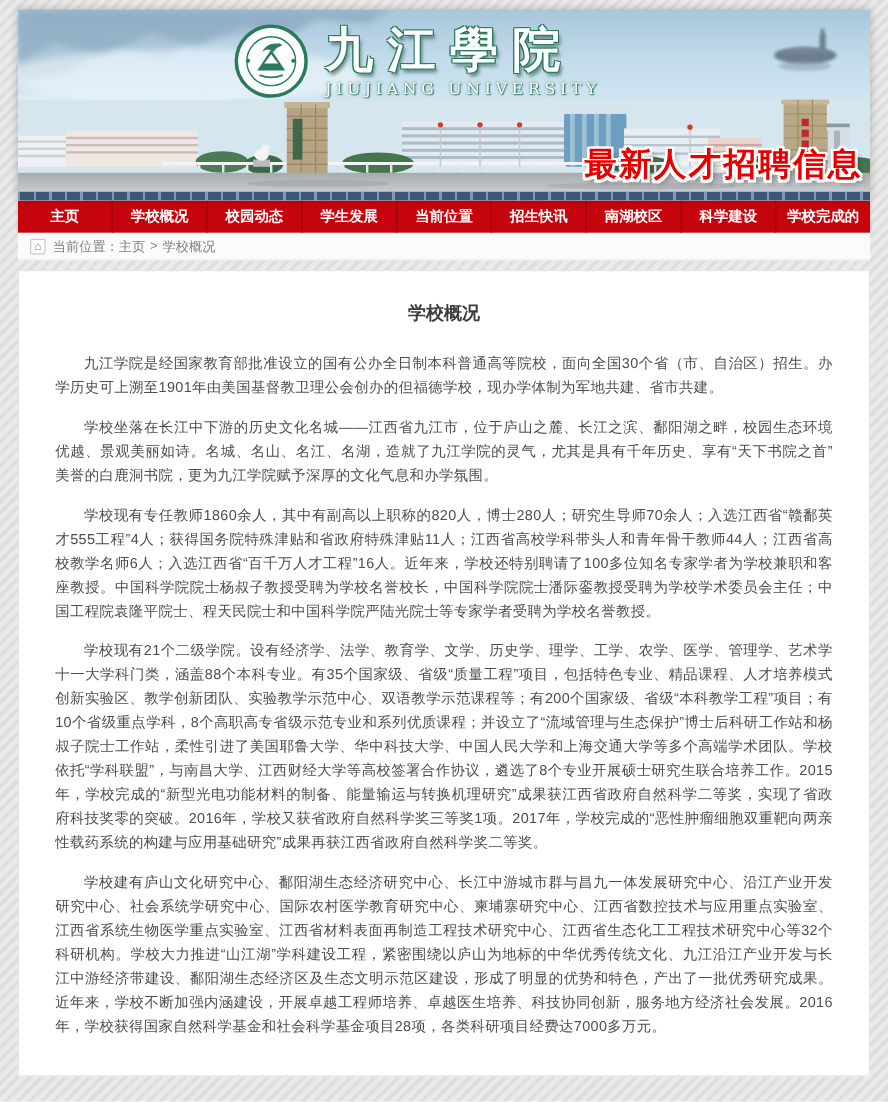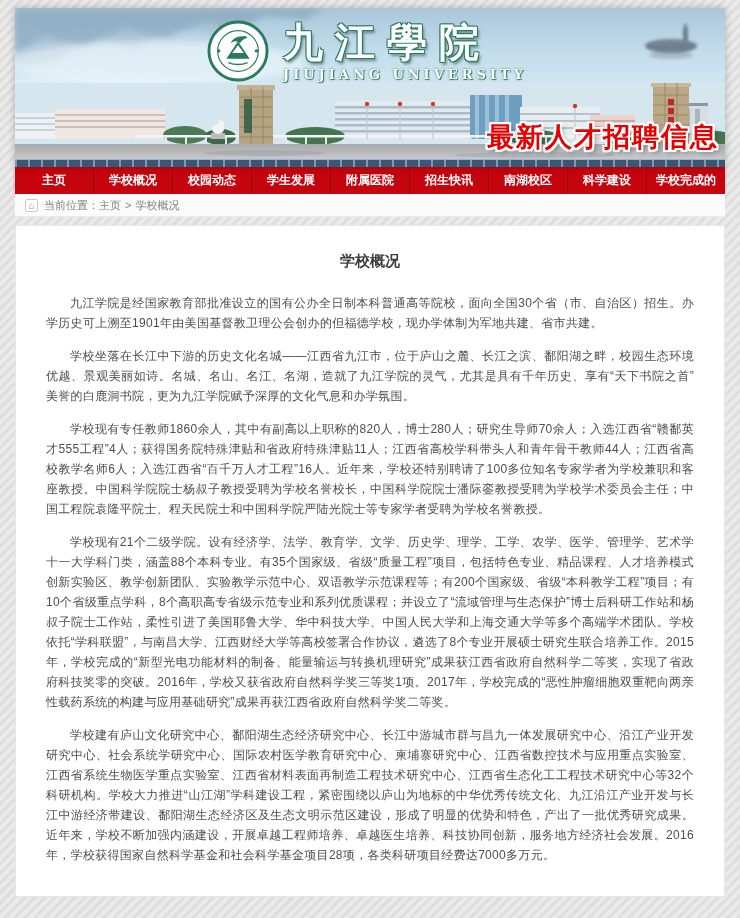--- a/index.html
+++ b/index.html
@@ -11,27 +11,27 @@
   }
   .page{ width:710px; margin:0 auto; }
 
   
   .banner{ position:relative; height:159px; overflow:hidden;
     background:linear-gradient(180deg,#a9c6da 0%,#c3ddec 28%,#d9edf6 62%,#cde4f1 100%);
     box-shadow:0 0 7px rgba(0,0,0,.25); }
   .banner svg{ display:block; }
   .sky-art{ position:absolute; top:0; left:0; }
   .campus-art{ position:absolute; left:0; bottom:8px; }
-  .logo-wrap{ position:absolute; top:12px; left:192px; display:flex; align-items:flex-start; }
+  .logo-wrap{ position:absolute; top:12px; left:180px; display:flex; align-items:flex-start; }
   .seal{ width:62px; height:62px; flex:0 0 auto; }
   .logo-text{ margin-left:14px; }
   .logo-cn{ font-family:"DejaVu Serif","Liberation Serif",serif; font-size:40px; font-weight:bold;
     color:#ffffff; letter-spacing:12px; line-height:44px; white-space:nowrap;
     text-shadow:1px 1px 0 #2a7a5e,-1px -1px 0 #2a7a5e,1px -1px 0 #2a7a5e,-1px 1px 0 #2a7a5e,2px 3px 3px rgba(20,70,50,.55); }
-  .logo-en{ font-family:"DejaVu Serif","Liberation Serif",serif; font-size:13px; font-weight:bold;
+  .logo-en{ font-family:"DejaVu Serif","Liberation Serif",serif; font-size:13px; font-weight:normal;
     color:#ffffff; letter-spacing:4px; margin-top:3px; white-space:nowrap;
     text-shadow:1px 1px 1px #2a7a5e,0 0 2px rgba(20,70,50,.8); }
   .slogan{ position:absolute; right:6px; bottom:12px; font-size:27px; font-weight:900;
     color:#e60000; letter-spacing:2px; white-space:nowrap; cursor:pointer;
     text-shadow:2px 0 0 #fff,-2px 0 0 #fff,0 2px 0 #fff,0 -2px 0 #fff,2px 2px 0 #fff,-2px -2px 0 #fff,2px -2px 0 #fff,-2px 2px 0 #fff,3px 3px 4px rgba(0,0,0,.35); }
   .blue-fence{ position:absolute; left:0; bottom:0; width:100%; height:8px;
     background:repeating-linear-gradient(90deg,#7f9ab5 0 2px,#3a5876 2px 13px);
     border-top:1px solid #9db4c9; }
 
   
@@ -250,21 +250,21 @@
 
     <div class="slogan">最新人才招聘信息</div>
     <div class="blue-fence"></div>
   </div>
 
   <div class="nav">
     <a>主页</a>
     <a>学校概况</a>
     <a>校园动态</a>
     <a>学生发展</a>
-    <a>附属医院</a>
+    <a>当前位置</a>
     <a>招生快讯</a>
     <a>南湖校区</a>
     <a>科学建设</a>
     <a>学校完成的</a>
   </div>
 
   <div class="crumb">
     <span class="home-ic">⌂</span>
     <span>当前位置：</span>
     <a>主页</a>

